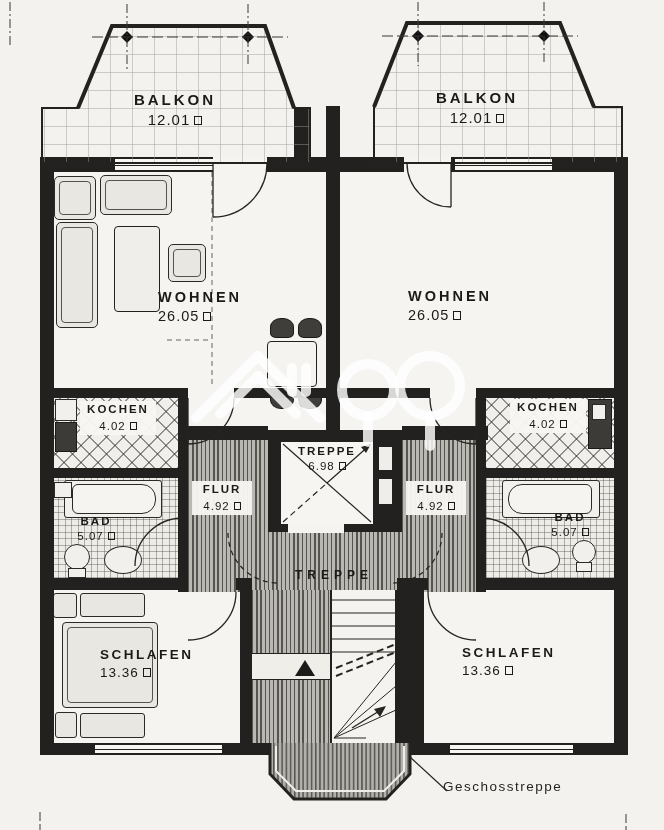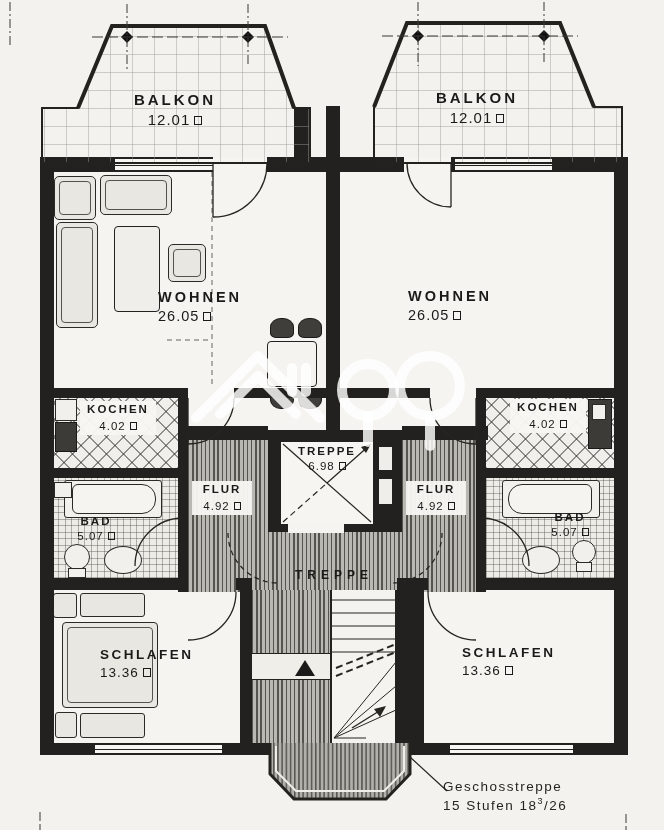--- a/index.html
+++ b/index.html
@@ -318,21 +318,20 @@
     <div class="lname" style="letter-spacing:2.5px;">SCHLAFEN</div>
     <div class="larea"><span>13.36</span><span class="sq"></span></div>
   </div>
   <div class="label" style="left:462px;top:644px;width:106px;font-size:13.5px;text-align:left;">
     <div class="lname" style="letter-spacing:2.5px;">SCHLAFEN</div>
     <div class="larea"><span>13.36</span><span class="sq"></span></div>
   </div>
 
   <div class="ann" style="left:443px;top:779px;">
     <div>Geschosstreppe</div>
-    <div><span>15 Stufen 18</span><sup>3</sup><span>/26</span></div>
   </div>
 
   <svg class="wmlogo" width="664" height="830" viewBox="0 0 664 830">
     <g stroke="rgba(255,255,255,0.82)" stroke-width="10" fill="none" stroke-linecap="round" stroke-linejoin="round">
       <path d="M196,418 L258,356 L320,418"></path>
       <path d="M220,414 L258,376 L296,414"></path>
       <path d="M292,368 L292,392 M306,368 L306,392"></path>
       <circle cx="368" cy="390" r="26"></circle>
       <path d="M368,416 L368,442"></path>
       <circle cx="430" cy="386" r="30"></circle>

